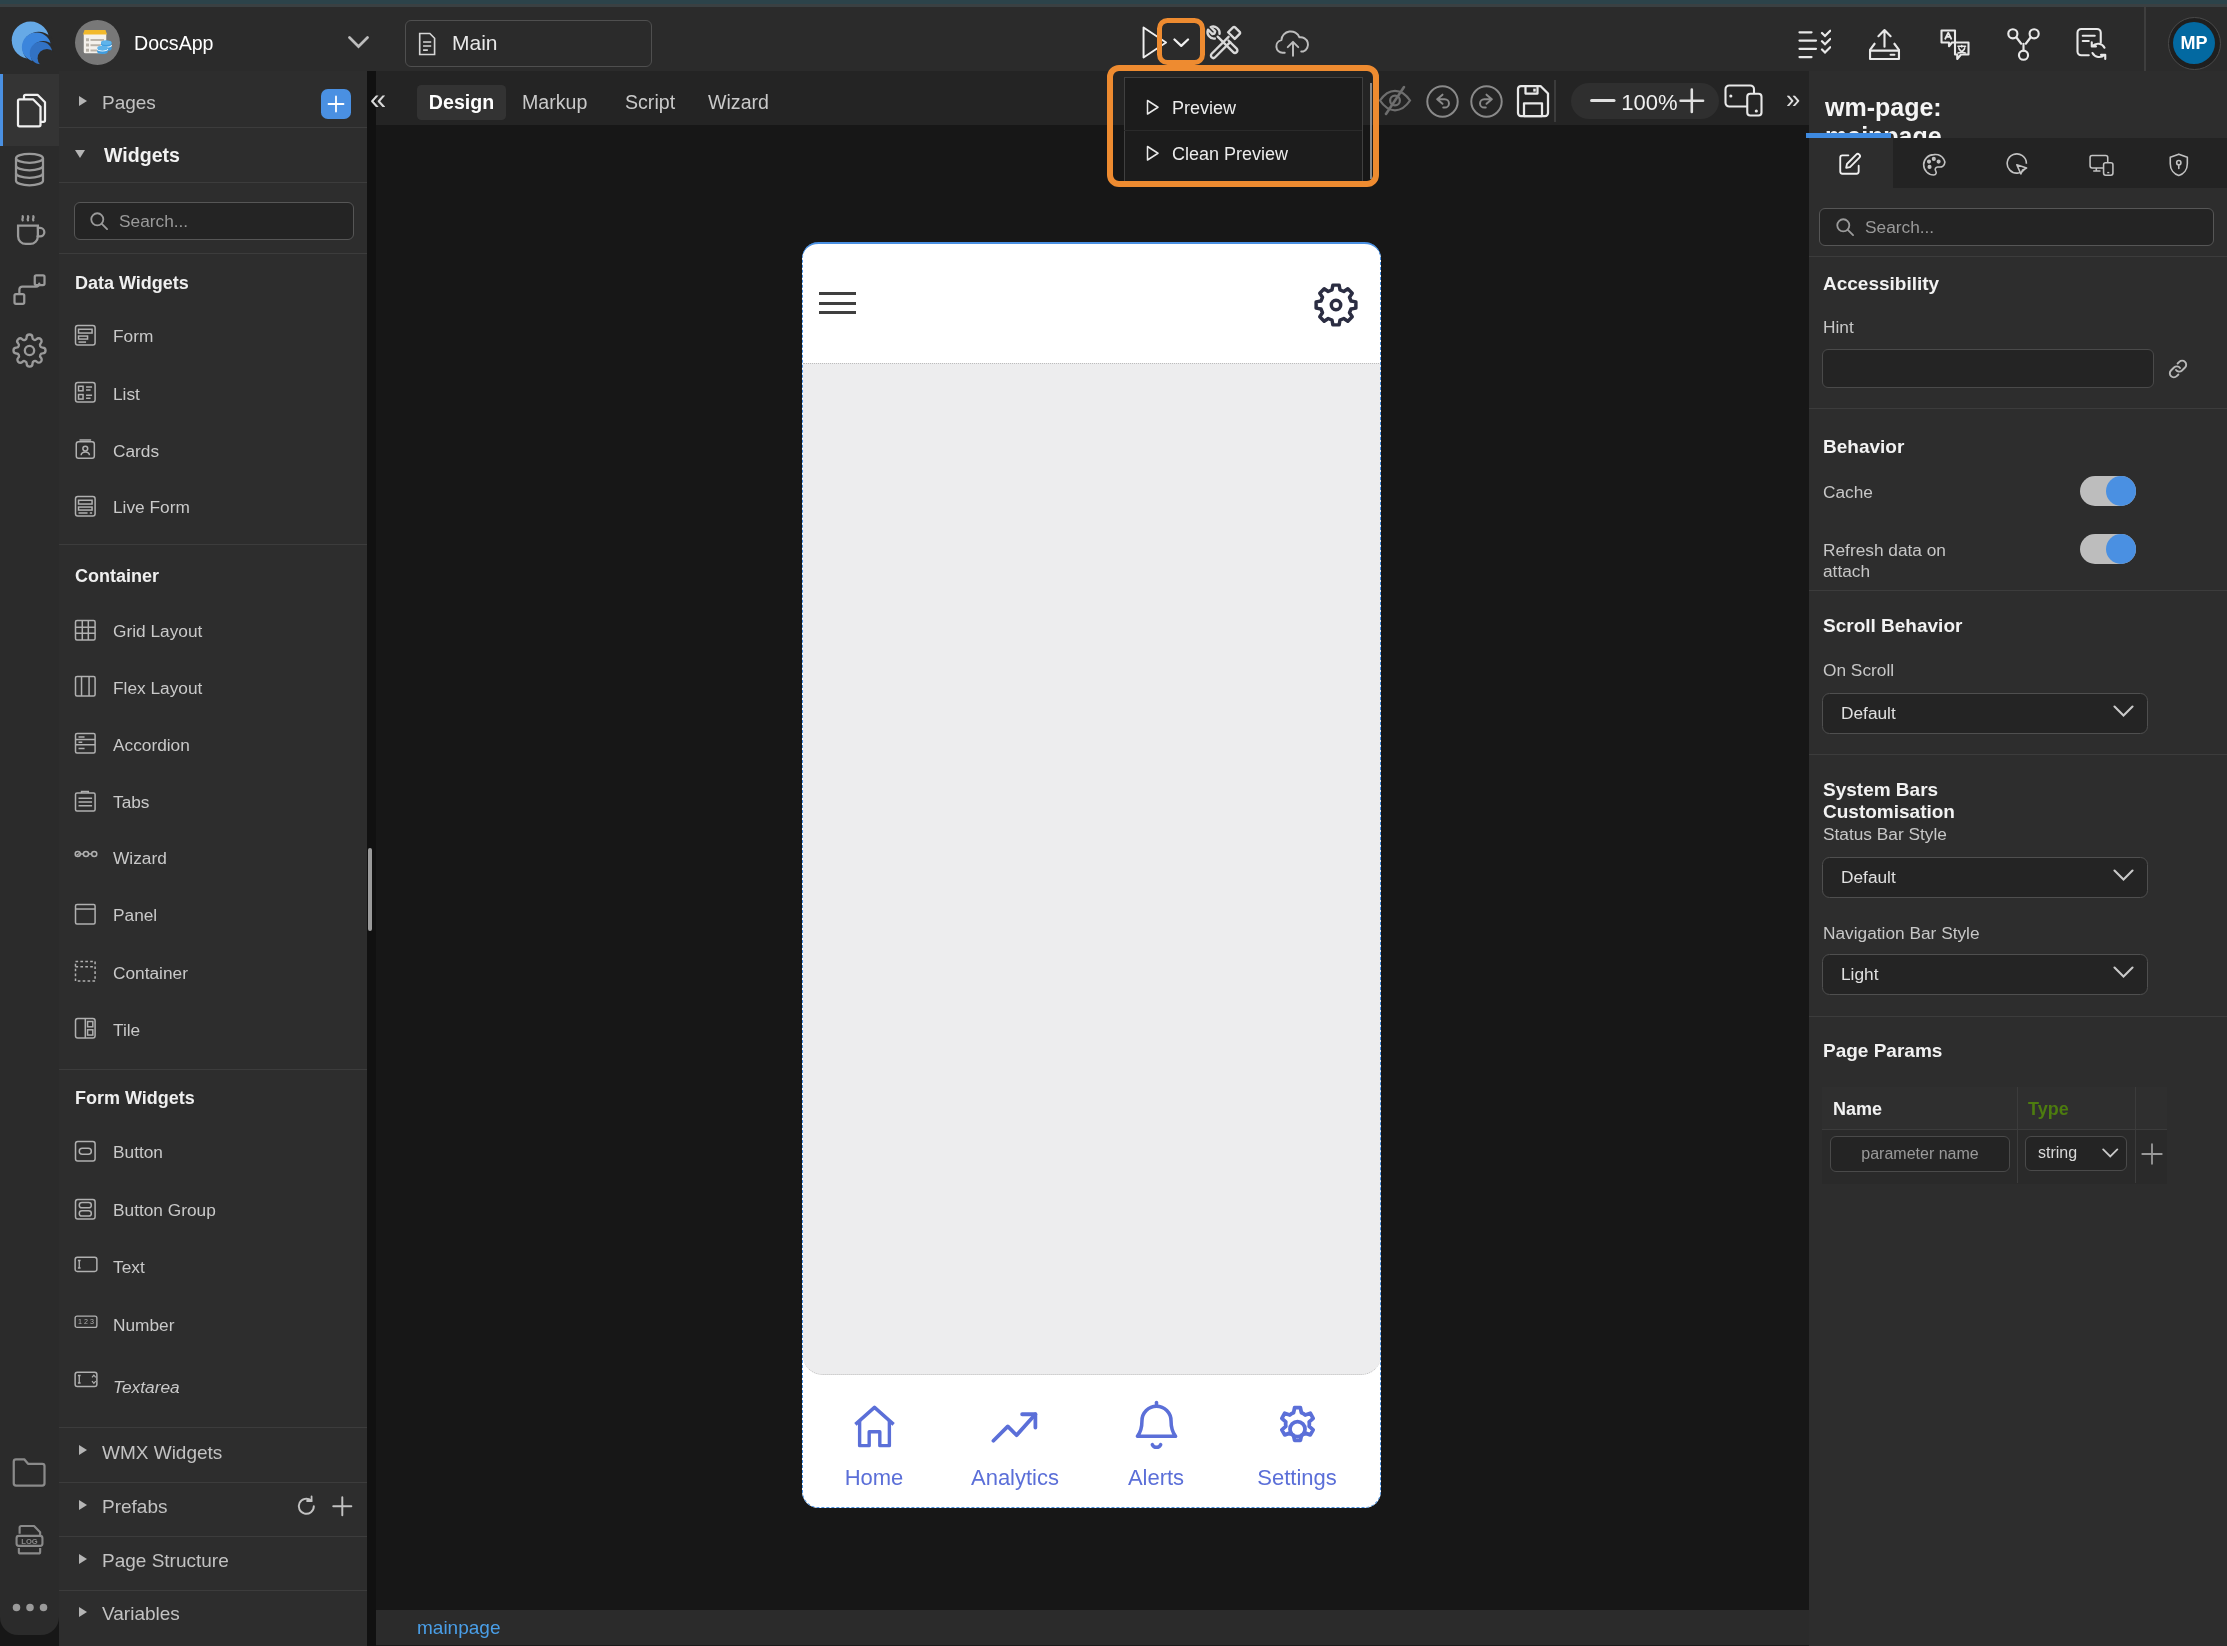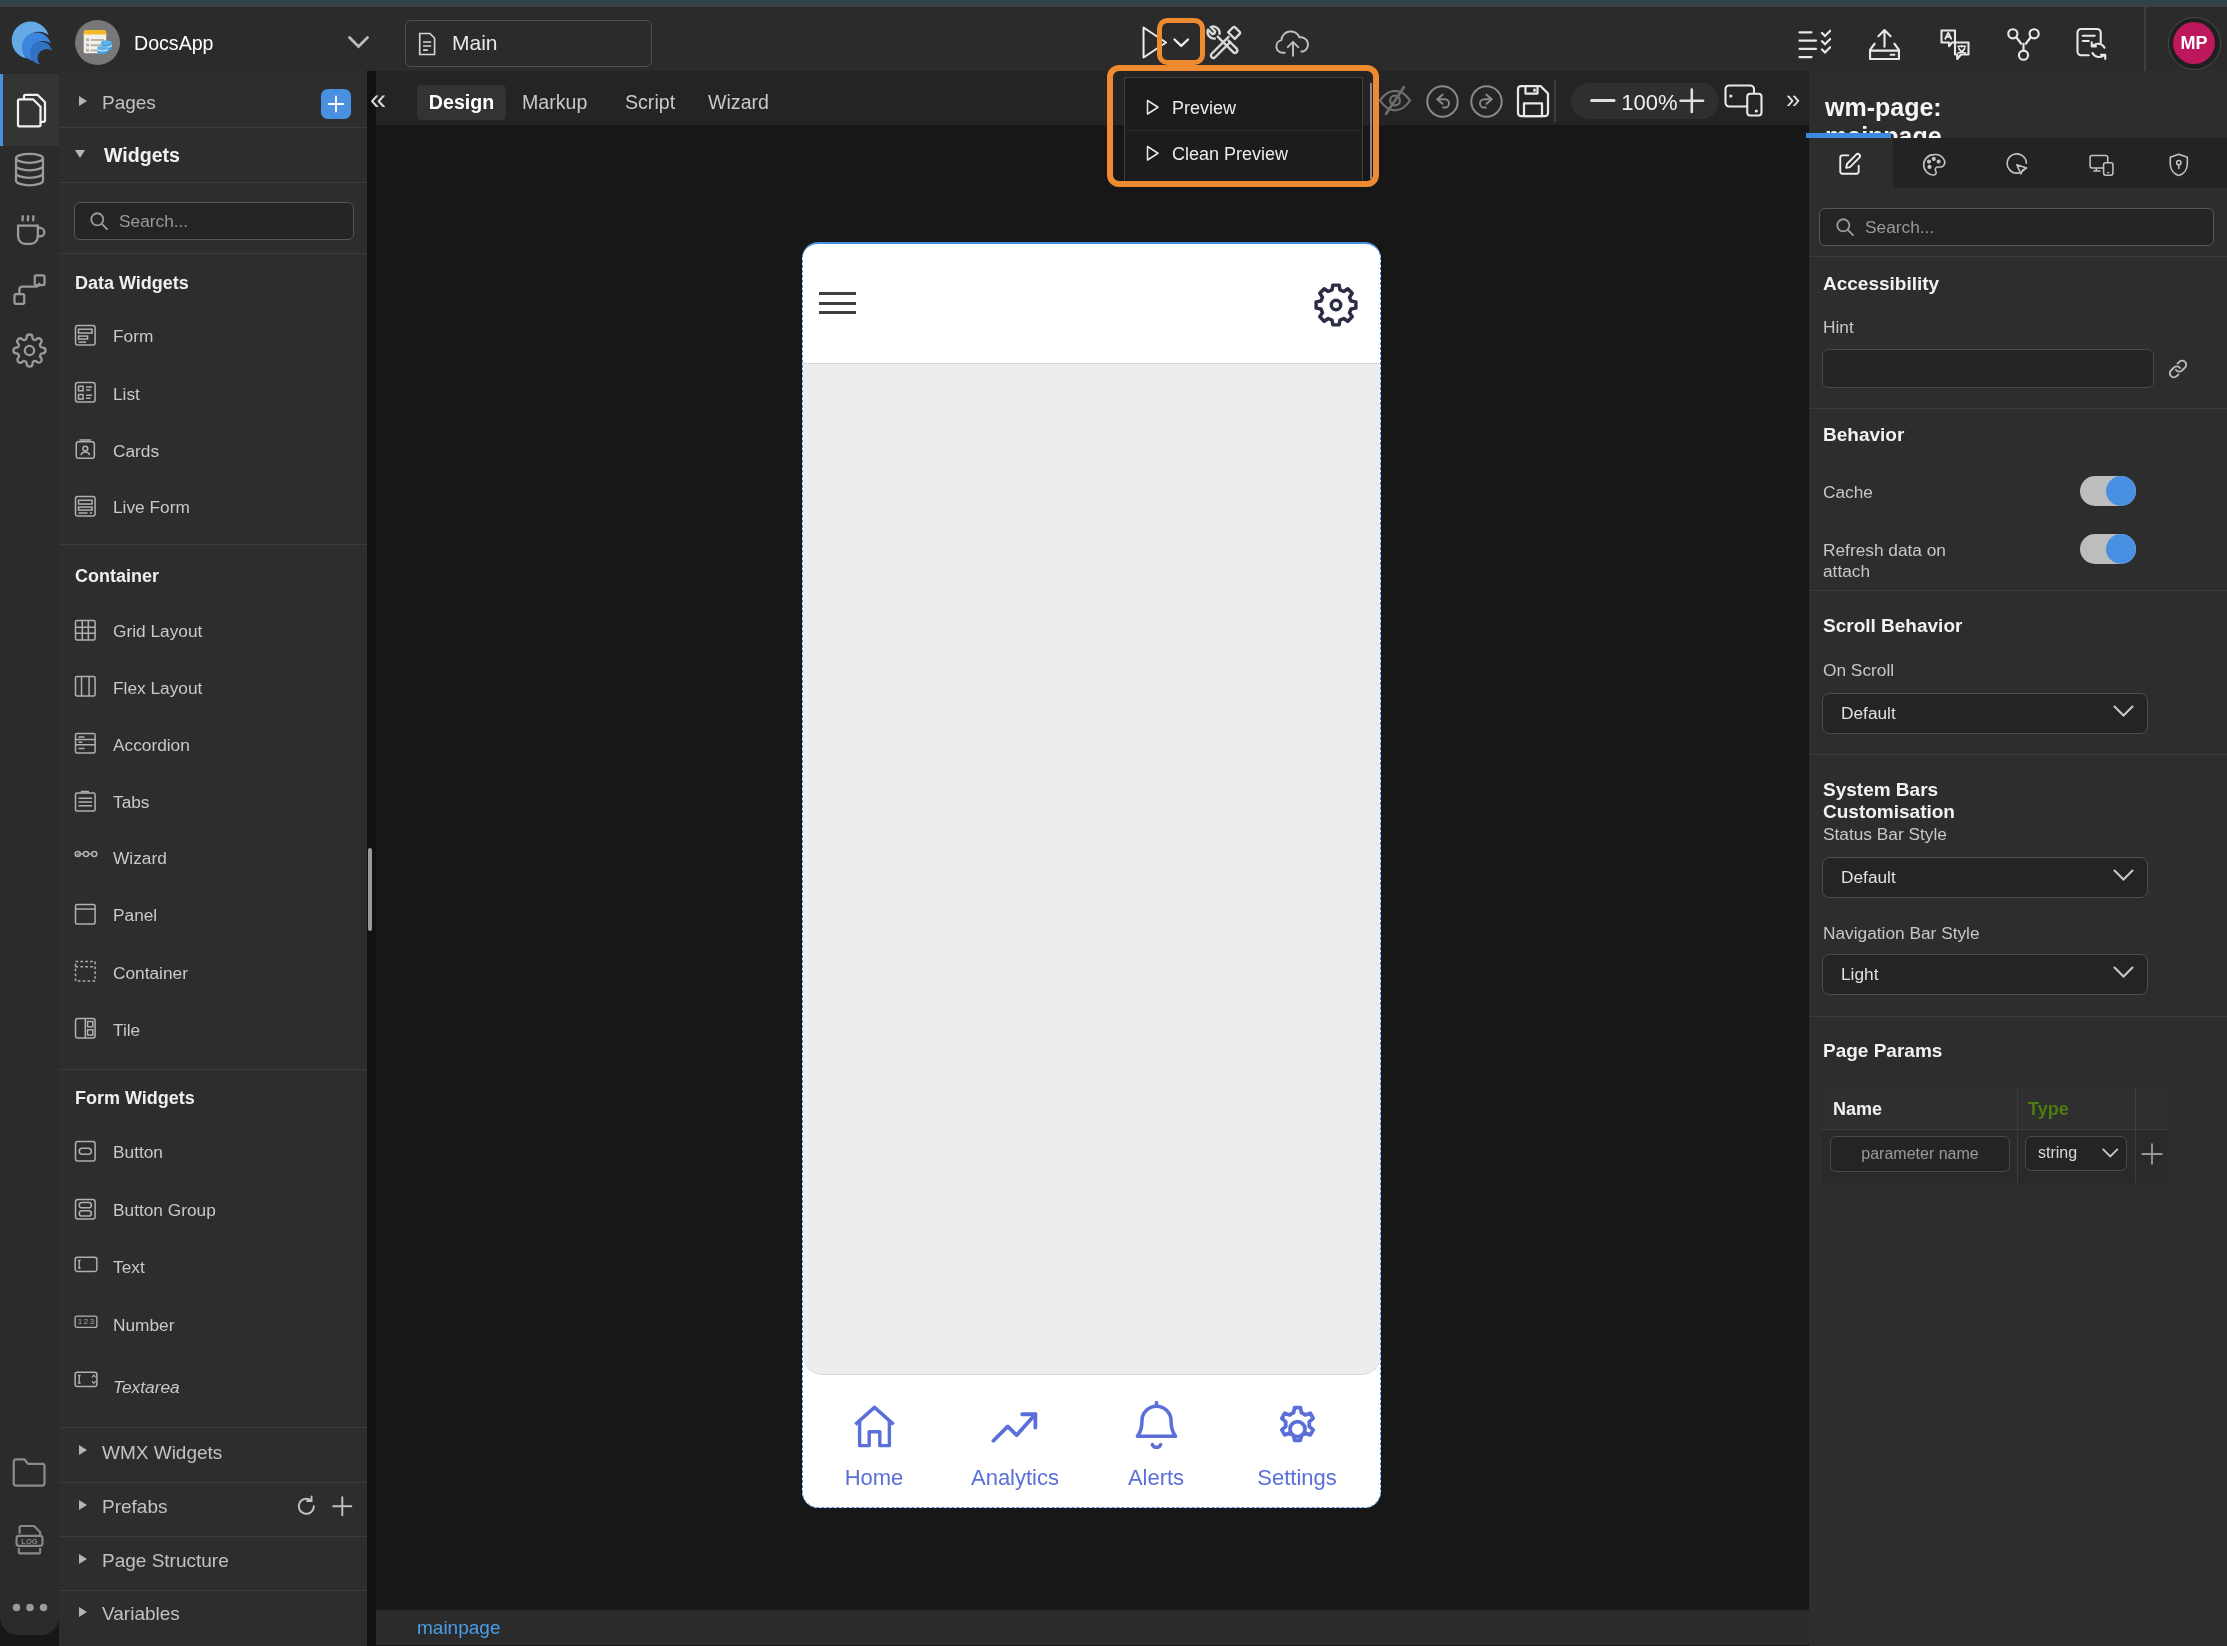--- a/index.html
+++ b/index.html
@@ -160,21 +160,21 @@
       <circle cx="23" cy="37" r="6"></circle>
     <path d="M13.5 13.5 L20 22 M32.5 13.5 L26 22 M23 22 V31" stroke-linecap="round"></path>
   </svg>
   <svg class="abs" style="left:2072px; top:25.6px;" width="38" height="36" viewBox="0 0 25 24" fill="none" stroke="#e8e8e8" stroke-width="1.4" stroke-linecap="round" stroke-linejoin="round">
     <path d="M19 11 V4.5 A2.5 2.5 0 0 0 16.5 2 H6 A2.5 2.5 0 0 0 3.5 4.5 V17 A2.5 2.5 0 0 0 6 19.5 H11"></path>
     <path d="M7 6.5 h8 M7 10 h4"></path>
     <path d="M21.5 14.5 a5 5 0 0 0-8-1.2 M13 10.8 v2.8 h2.8 M13.5 18 a5 5 0 0 0 8 1.2 M22 22 v-2.8 h-2.8"></path>
   </svg>
   <div class="abs" style="left:2144px; top:6px; width:1.5px; height:65px; background:#3e3e3e;"></div>
   <div class="abs" style="left:2168px; top:16.5px; width:53px; height:53px; border-radius:50%; background:#1f1f1f; border:1.5px solid #4a4a4a;"></div>
-  <div class="abs" style="left:2173px; top:22px; width:42px; height:42px; border-radius:50%; background:#be185d; color:#fff; font-size:18px; font-weight:bold; text-align:center; line-height:42px;">MP</div>
+  <div class="abs" style="left:2173px; top:22px; width:42px; height:42px; border-radius:50%; background:#0369a1; color:#fff; font-size:18px; font-weight:bold; text-align:center; line-height:42px;">MP</div>
   <div class="abs" id="rail"></div>
   <div class="abs railitem railactive" style="top:74px; height:72px;">
     <svg width="33" height="35" viewBox="0 0 44 46" fill="none" stroke="#f0f0f0" stroke-width="3" stroke-linejoin="round">
         <path d="M12 8 V4 a2 2 0 0 1 2-2 H30 L40 12 V36 a2 2 0 0 1-2 2 H34"></path>
         <path d="M4 10 a2 2 0 0 1 2-2 H24 L34 18 V42 a2 2 0 0 1-2 2 H6 a2 2 0 0 1-2-2 z"></path>
       </svg>
   </div>
   <div class="abs railitem" style="top:139px; height:60px;">
     <svg width="33" height="35" viewBox="0 0 44 46" fill="none" stroke="#9a9a9a" stroke-width="3">
         <ellipse cx="22" cy="8" rx="18" ry="6"></ellipse>
@@ -463,21 +463,21 @@
   <div class="abs" style="left:1865px; top:217px; color:#9a9a9a; font-size:17.3px;">Search...</div>
   <div class="abs rp-divider" style="top:256px;"></div>
   <div class="abs rp-h" style="top:273px;">Accessibility</div>
   <div class="abs rp-l" style="top:317px;">Hint</div>
   <div class="abs" style="left:1822px; top:349px; width:332px; height:39px; background:#242424; border:1.5px solid #4a4a4a; border-radius:6px;"></div>
   <svg class="abs" style="left:2166px; top:357px;" width="24" height="24" viewBox="0 0 24 24" fill="none" stroke="#b9b9b9" stroke-width="1.9" stroke-linecap="round">
       <path d="M10 13 a4 4 0 0 0 6 .5 l3-3 a4 4 0 0 0-5.7-5.7 l-1.7 1.7"></path>
       <path d="M14 11 a4 4 0 0 0-6-.5 l-3 3 a4 4 0 0 0 5.7 5.7 l1.7-1.7"></path>
     </svg>
   <div class="abs rp-divider" style="top:408px;"></div>
-  <div class="abs rp-h" style="top:424px;text-align:center;">Behavior</div>
+  <div class="abs rp-h" style="top:436px;text-align:center;">Behavior</div>
   <div class="abs rp-l" style="top:482px;">Cache</div>
   <div class="abs toggle" style="top:476px;"></div>
   <div class="abs rp-l" style="top:540px;">Refresh data on attach</div>
   <div class="abs toggle" style="top:534px;"></div>
   <div class="abs rp-divider" style="top:590px;"></div>
   <div class="abs rp-h" style="top:615px;">Scroll Behavior</div>
   <div class="abs rp-l" style="top:660px;">On Scroll</div>
   <div class="abs rp-select" style="top:693px;">Default<svg width="21" height="12.8" viewBox="0 0 28 17" fill="none" stroke="#c9c9c9" stroke-width="2.8" stroke-linecap="round">
         <path d="M2 2 L14 14 L26 2"></path>
       </svg></div>

